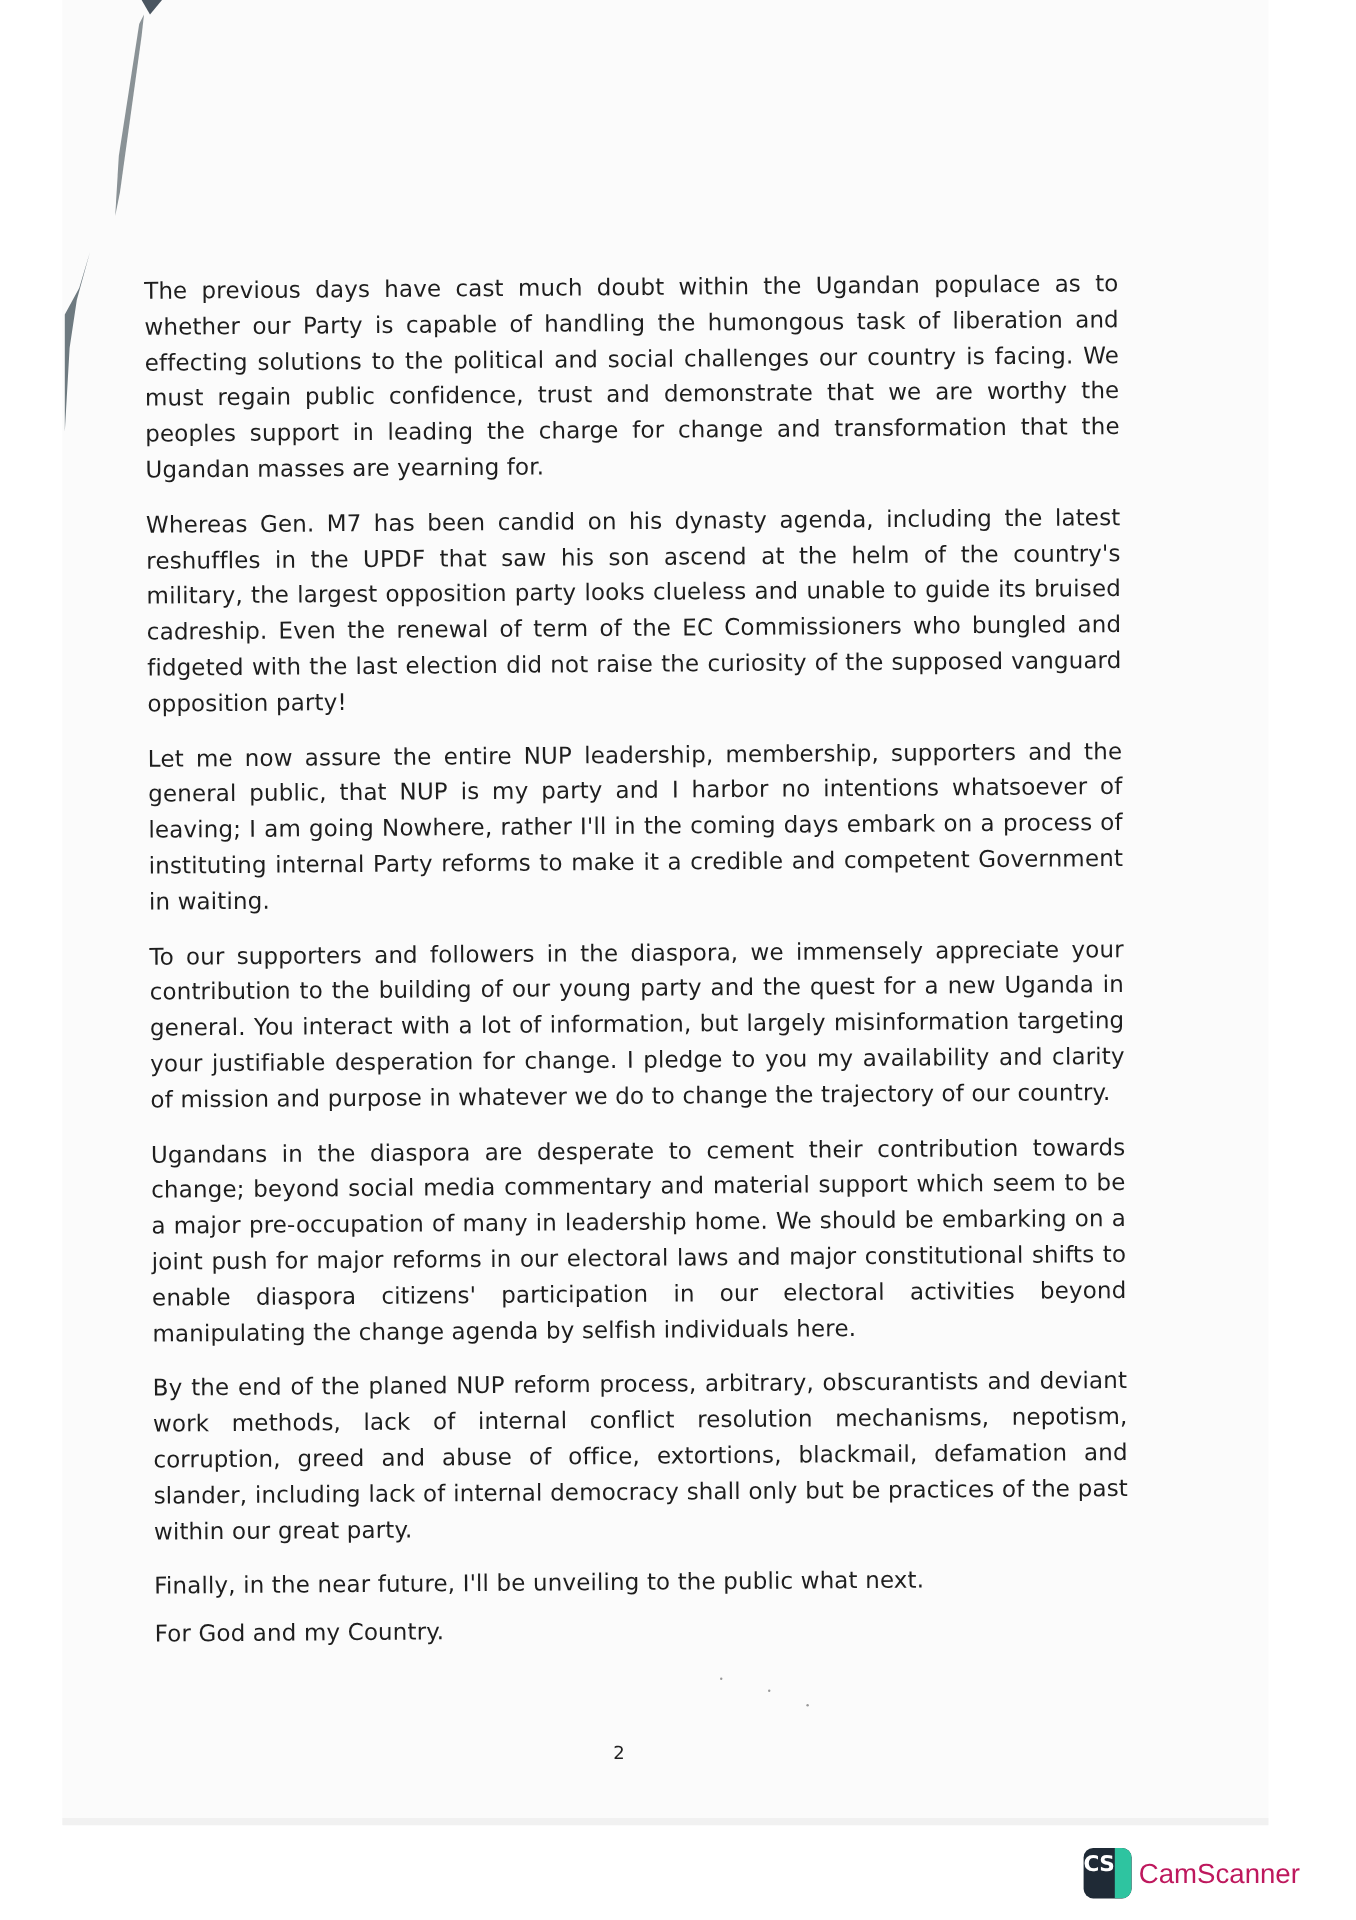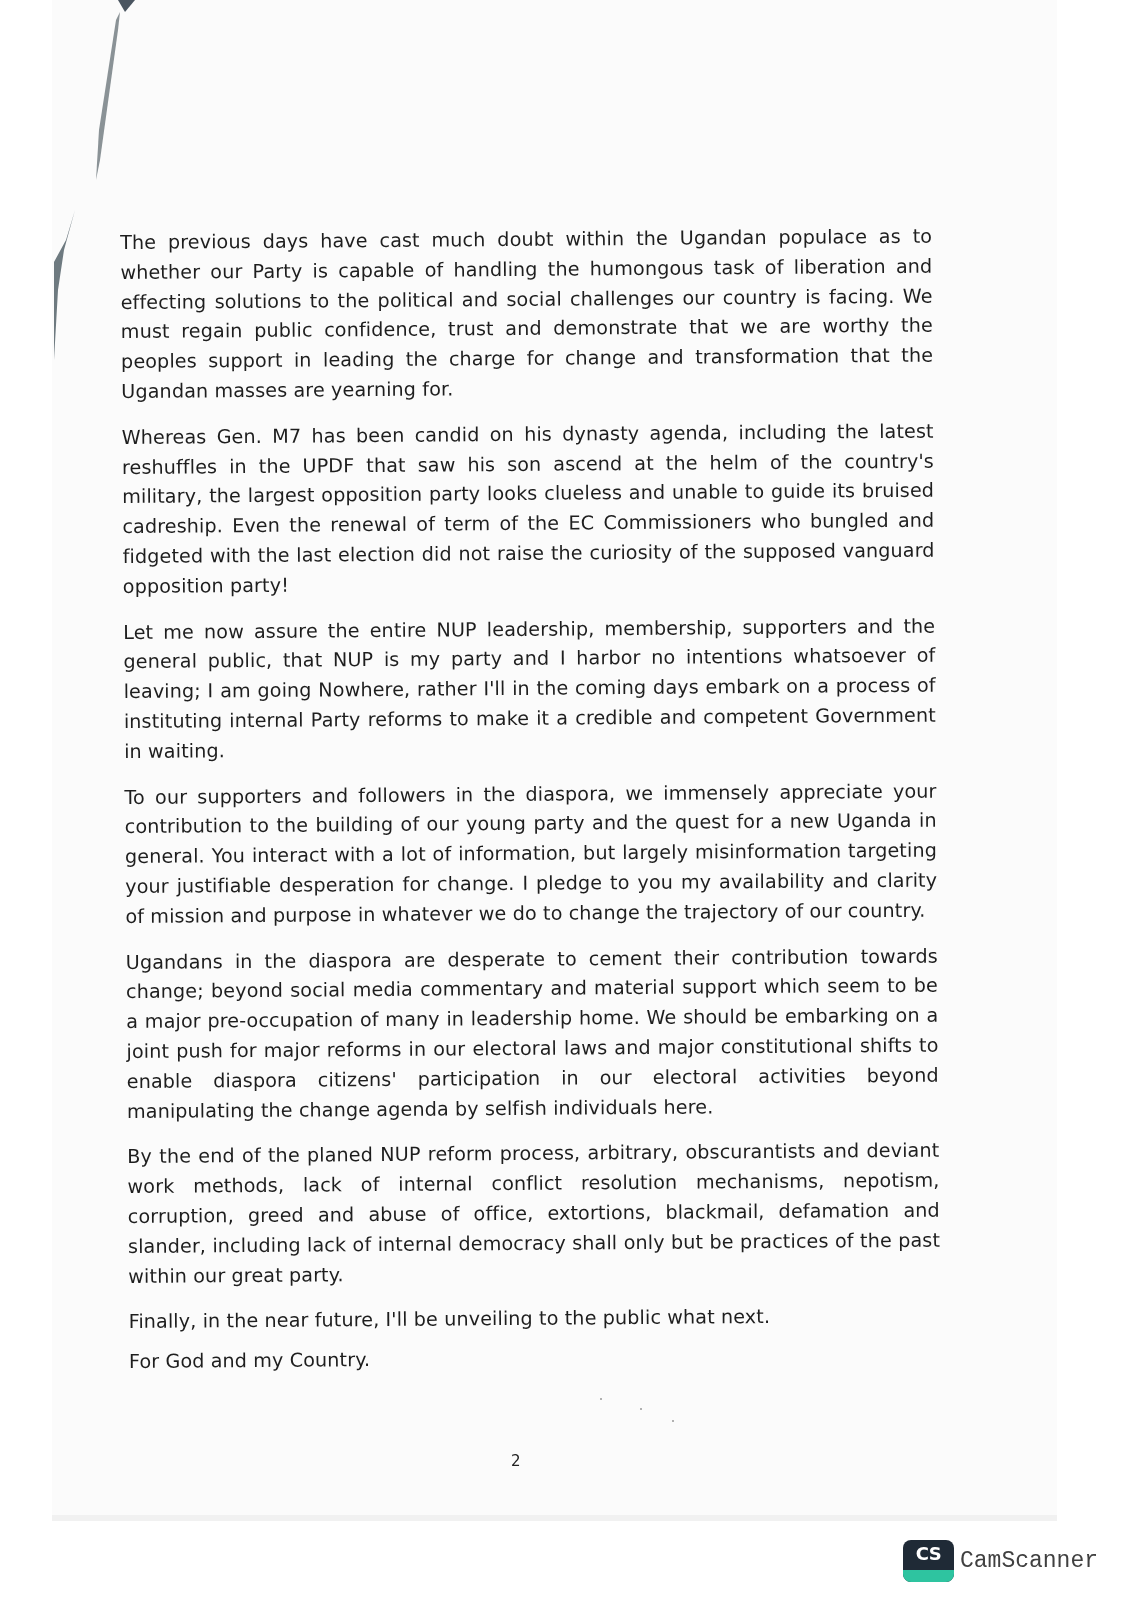--- a/index.html
+++ b/index.html
@@ -33,32 +33,32 @@
   .page-number {
     position: absolute; left: 511px; top: 1452px;
     font-size: 15px; color: #222;
   }
   .dot { position: absolute; width: 2px; height: 2px; background: #999; border-radius: 50%; }
   .watermark {
     position: absolute; left: 903px; top: 1540px;
     display: flex; align-items: center;
   }
   .cs-logo {
-    width: 51px; height: 42px; border-radius: 8px; overflow: hidden;
-    background: #1f2a36; position: relative; display: flex; flex-direction: column;
+    width: 40px; height: 42px; border-radius: 8px; overflow: hidden;
+    background: #1f2a36; position: relative; display: flex; flex-direction: row;
   }
   .cs-logo .cs-text {
     color: #fff; font-family: "DejaVu Sans", sans-serif; font-weight: bold;
     font-size: 18px; text-align: center; line-height: 28px; height: 30px;
     letter-spacing: -0.5px;
   }
   .cs-logo .cs-strip { flex: 1; background: #2ec4a0; }
   .cs-name {
-    margin-left: 6px; font-family: Liberation Mono, monospace;
-    font-size: 23px; color: #404040;
+    margin-left: 6px; font-family: Liberation Sans, sans-serif;
+    font-size: 23px; color: #be185d;
   }
 </style>
 </head>
 <body>
 
 <div class="page-shade"></div>
 
 <svg class="edge-shape" viewBox="0 0 200 400">
   <path d="M118 0 L135 0 L125 12 Z" fill="#4a5560"></path>
   <path d="M120 12 L118 30 L100 160 L96 180 L99 130 L116 20 Z" fill="#8a9296"></path>

